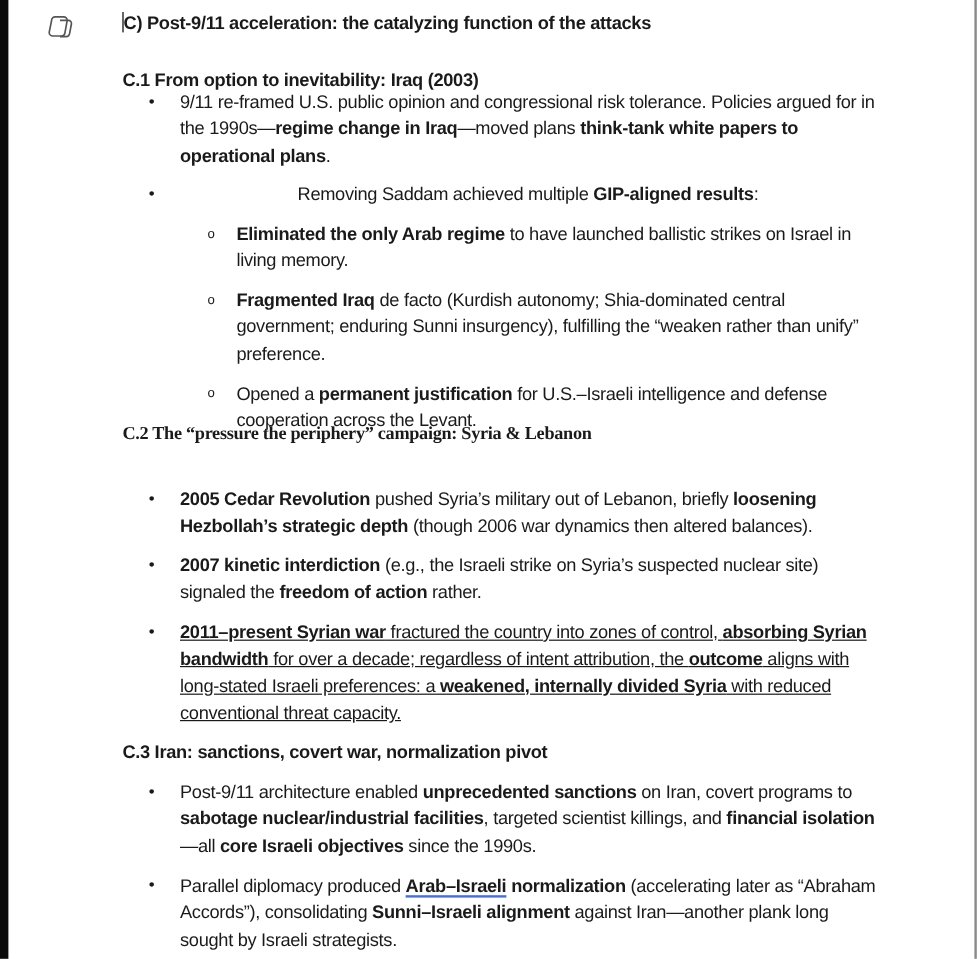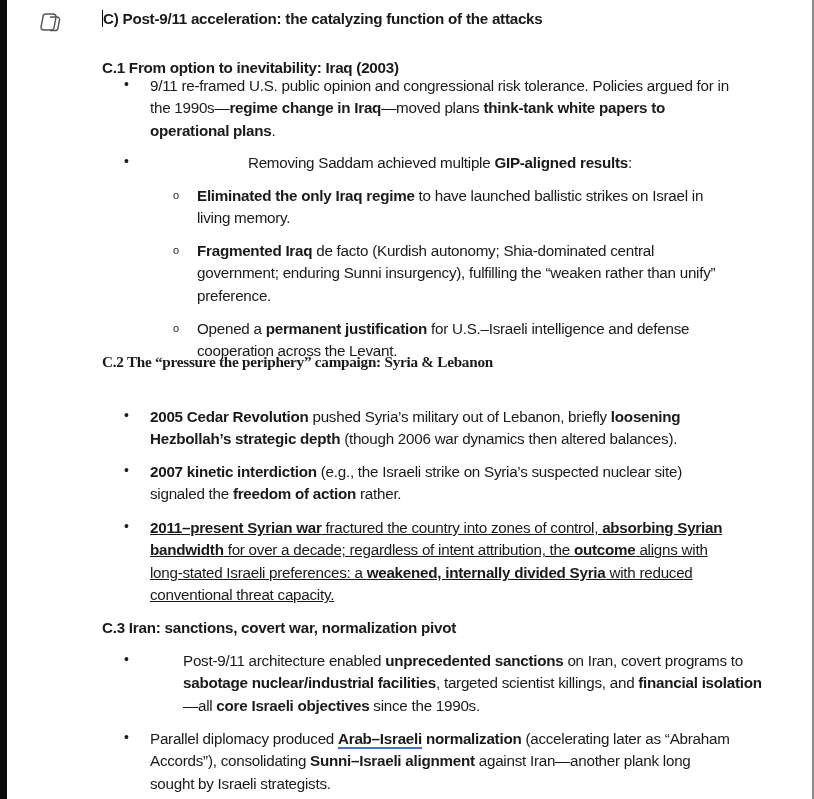--- a/index.html
+++ b/index.html
@@ -46,21 +46,21 @@
     <span>9/11 re-framed U.S. public opinion and congressional risk tolerance. Policies argued for in the 1990s—</span><b>regime change in Iraq</b><span>—moved plans </span><b>think-tank white papers to operational plans</b><span>.</span>
   </div>
 
   <span class="bullet b1" style="top:153px;">•</span>
   <div class="item t1" style="top:152px;text-align:center;">
     <span>Removing Saddam achieved multiple </span><b>GIP-aligned results</b><span>:</span>
   </div>
 
   <span class="bullet b2" style="top:189px;">o</span>
   <div class="item t2" style="top:185px;">
-    <b>Eliminated the only Iraq regime</b><span> to have launched ballistic strikes on Israel in living memory.</span>
+    <b>Eliminated the only Arab regime</b><span> to have launched ballistic strikes on Israel in living memory.</span>
   </div>
 
   <span class="bullet b2" style="top:244px;">o</span>
   <div class="item t2" style="top:240px;">
     <b>Fragmented Iraq</b><span> de facto (Kurdish autonomy; Shia-dominated central government; enduring Sunni insurgency), fulfilling the “weaken rather than unify” preference.</span>
   </div>
 
   <span class="bullet b2" style="top:322px;">o</span>
   <div class="item t2" style="top:318px;">
     <span>Opened a </span><b>permanent justification</b><span> for U.S.–Israeli intelligence and defense cooperation across the Levant.</span>
@@ -79,21 +79,21 @@
   </div>
 
   <span class="bullet b1" style="top:518px;">•</span>
   <div class="item t1" style="top:517px;text-decoration:underline;">
     <b>2011–present Syrian war</b><span> fractured the country into zones of control, </span><b>absorbing Syrian bandwidth</b><span> for over a decade; regardless of intent attribution, the </span><b>outcome</b><span> aligns with long-stated Israeli preferences: a </span><b>weakened, internally divided Syria</b><span> with reduced conventional threat capacity.</span>
   </div>
 
   <div class="h" style="top:619px;">C.3 Iran: sanctions, covert war, normalization pivot</div>
 
   <span class="bullet b1" style="top:651px;">•</span>
-  <div class="item t1" style="top:650px;margin-left:33px;">
+  <div class="item t1" style="top:650px;">
     <span>Post-9/11 architecture enabled </span><b>unprecedented sanctions</b><span> on Iran, covert programs to </span><b>sabotage nuclear/industrial facilities</b><span>, targeted scientist killings, and </span><b>financial isolation</b><span>—all </span><b>core Israeli objectives</b><span> since the 1990s.</span>
   </div>
 
   <span class="bullet b1" style="top:729px;">•</span>
   <div class="item t1" style="top:728px;">
     <span>Parallel diplomacy produced </span><b class="link">Arab–Israeli</b><b> normalization</b><span> (accelerating later as “Abraham Accords”), consolidating </span><b>Sunni–Israeli alignment</b><span> against Iran—another plank long sought by Israeli strategists.</span>
   </div>
 
 </div>
 

